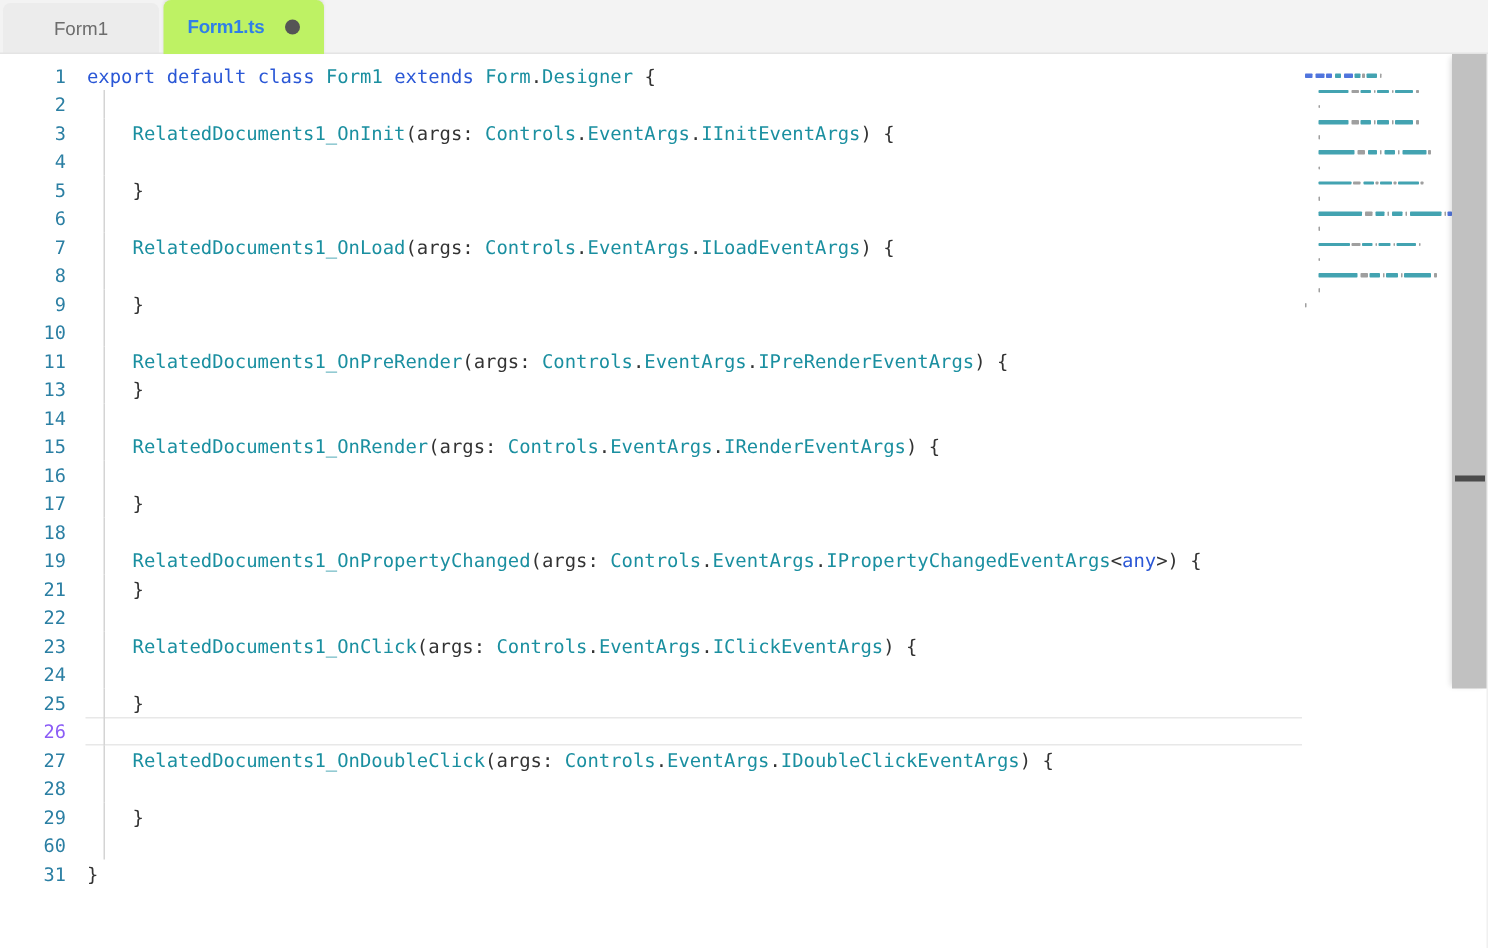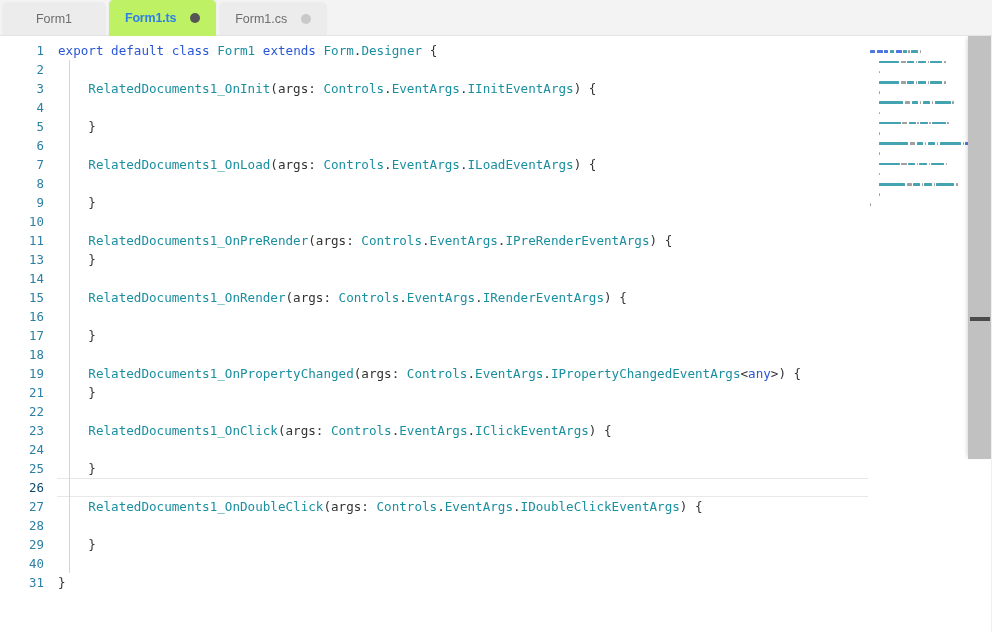--- a/index.html
+++ b/index.html
@@ -91,21 +91,21 @@
   }
   .gutter {
     width: 50px;
     flex: 0 0 50px;
     text-align: right;
     padding-right: 6px;
     color: #2b7fa3;
     font-size: 12.4px;
     user-select: none;
   }
-  .ln-row.current .gutter { color: #0c4a6e; }
+  .ln-row.current .gutter { color: #8b5cf6; }
   .codetext {
     position: relative;
     flex: 1 1 auto;
     padding-left: 8px;
     color: #333333;
     z-index: 2;
   }
   .guide {
     position: absolute;
     left: 69px; top: 0;
@@ -171,24 +171,20 @@
 
 <div id="app">
 
   <div class="tabbar">
     <div class="tab">
       <span class="lbl">Form1</span>
     </div>
     <div class="tab active">
       <span class="lbl">Form1.ts</span>
       <span class="dot dirty"></span>
-    </div>
-    <div class="tab">
-      <span class="lbl">Form1.cs</span>
-      <span class="dot"></span>
     </div>
     <div class="tabbar-fill"></div>
   </div>
 
   <div class="editor">
 
     <div class="code-area" id="code-area">
         <div class="ln-row"><span class="gutter">1</span><span class="codetext"><span class="kw">export</span><span class="pl"> </span><span class="kw">default</span><span class="pl"> </span><span class="kw">class</span><span class="pl"> </span><span class="typ">Form1</span><span class="pl"> </span><span class="kw">extends</span><span class="pl"> </span><span class="typ">Form</span><span class="pl">.</span><span class="typ">Designer</span><span class="pl"> {</span></span></div>
         <div class="ln-row"><span class="gutter">2</span><span class="guide"></span><span class="codetext"></span></div>
         <div class="ln-row"><span class="gutter">3</span><span class="guide"></span><span class="codetext"><span class="pl">    </span><span class="fn">RelatedDocuments1_OnInit</span><span class="pl">(args: </span><span class="typ">Controls</span><span class="pl">.</span><span class="typ">EventArgs</span><span class="pl">.</span><span class="typ">IInitEventArgs</span><span class="pl">) {</span></span></div>
@@ -209,21 +205,21 @@
         <div class="ln-row"><span class="gutter">19</span><span class="guide"></span><span class="codetext"><span class="pl">    </span><span class="fn">RelatedDocuments1_OnPropertyChanged</span><span class="pl">(args: </span><span class="typ">Controls</span><span class="pl">.</span><span class="typ">EventArgs</span><span class="pl">.</span><span class="typ">IPropertyChangedEventArgs</span><span class="pl">&lt;</span><span class="kw">any</span><span class="pl">&gt;) {</span></span></div>
         <div class="ln-row"><span class="gutter">21</span><span class="guide"></span><span class="codetext"><span class="pl">    </span><span class="pl">}</span></span></div>
         <div class="ln-row"><span class="gutter">22</span><span class="guide"></span><span class="codetext"></span></div>
         <div class="ln-row"><span class="gutter">23</span><span class="guide"></span><span class="codetext"><span class="pl">    </span><span class="fn">RelatedDocuments1_OnClick</span><span class="pl">(args: </span><span class="typ">Controls</span><span class="pl">.</span><span class="typ">EventArgs</span><span class="pl">.</span><span class="typ">IClickEventArgs</span><span class="pl">) {</span></span></div>
         <div class="ln-row"><span class="gutter">24</span><span class="guide"></span><span class="codetext"></span></div>
         <div class="ln-row"><span class="gutter">25</span><span class="guide"></span><span class="codetext"><span class="pl">    </span><span class="pl">}</span></span></div>
         <div class="ln-row current"><span class="gutter">26</span><span class="guide"></span><span class="codetext"></span></div>
         <div class="ln-row"><span class="gutter">27</span><span class="guide"></span><span class="codetext"><span class="pl">    </span><span class="fn">RelatedDocuments1_OnDoubleClick</span><span class="pl">(args: </span><span class="typ">Controls</span><span class="pl">.</span><span class="typ">EventArgs</span><span class="pl">.</span><span class="typ">IDoubleClickEventArgs</span><span class="pl">) {</span></span></div>
         <div class="ln-row"><span class="gutter">28</span><span class="guide"></span><span class="codetext"></span></div>
         <div class="ln-row"><span class="gutter">29</span><span class="guide"></span><span class="codetext"><span class="pl">    </span><span class="pl">}</span></span></div>
-        <div class="ln-row"><span class="gutter">40</span><span class="guide"></span><span class="codetext"></span></div>
+        <div class="ln-row"><span class="gutter">60</span><span class="guide"></span><span class="codetext"></span></div>
         <div class="ln-row"><span class="gutter">31</span><span class="codetext"><span class="pl">}</span></span></div>
       </div>
 
     <div class="minimap" id="minimap">
         <div class="mm-row"><span class="mm-seg" style="width: 5.1px; background: rgb(42, 87, 214);"></span><span class="mm-seg" style="width: 5.95px; background: rgb(42, 87, 214);"></span><span class="mm-seg" style="width: 4.25px; background: rgb(42, 87, 214);"></span><span class="mm-seg" style="width: 4.25px; background: rgb(26, 143, 160);"></span><span class="mm-seg" style="width: 5.95px; background: rgb(42, 87, 214);"></span><span class="mm-seg" style="width: 3.4px; background: rgb(26, 143, 160);"></span><span class="mm-seg" style="width: 1.2px; background: rgb(138, 138, 138);"></span><span class="mm-seg" style="width: 6.8px; background: rgb(26, 143, 160);"></span><span class="mm-seg" style="width: 1.2px; background: rgb(138, 138, 138);"></span></div>
         <div class="mm-row"></div>
         <div class="mm-row"><span class="mm-seg" style="width: 7px; background: transparent;"></span><span class="mm-seg" style="width: 20.4px; background: rgb(26, 143, 160);"></span><span class="mm-seg" style="width: 5.1px; background: rgb(138, 138, 138);"></span><span class="mm-seg" style="width: 6.8px; background: rgb(26, 143, 160);"></span><span class="mm-seg" style="width: 1.2px; background: rgb(138, 138, 138);"></span><span class="mm-seg" style="width: 7.65px; background: rgb(26, 143, 160);"></span><span class="mm-seg" style="width: 1.2px; background: rgb(138, 138, 138);"></span><span class="mm-seg" style="width: 11.9px; background: rgb(26, 143, 160);"></span><span class="mm-seg" style="width: 1.7px; background: rgb(138, 138, 138);"></span></div>
         <div class="mm-row"></div>
         <div class="mm-row"><span class="mm-seg" style="width: 7px; background: transparent;"></span><span class="mm-seg" style="width: 1.2px; background: rgb(138, 138, 138);"></span></div>
         <div class="mm-row"></div>

